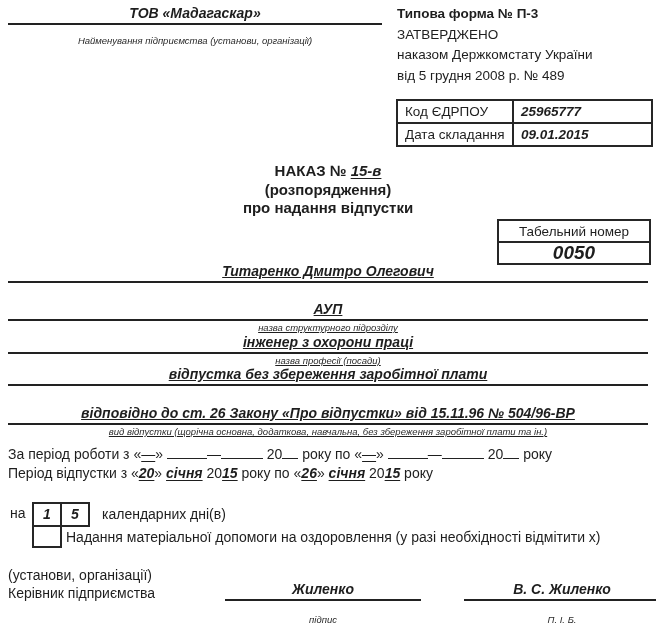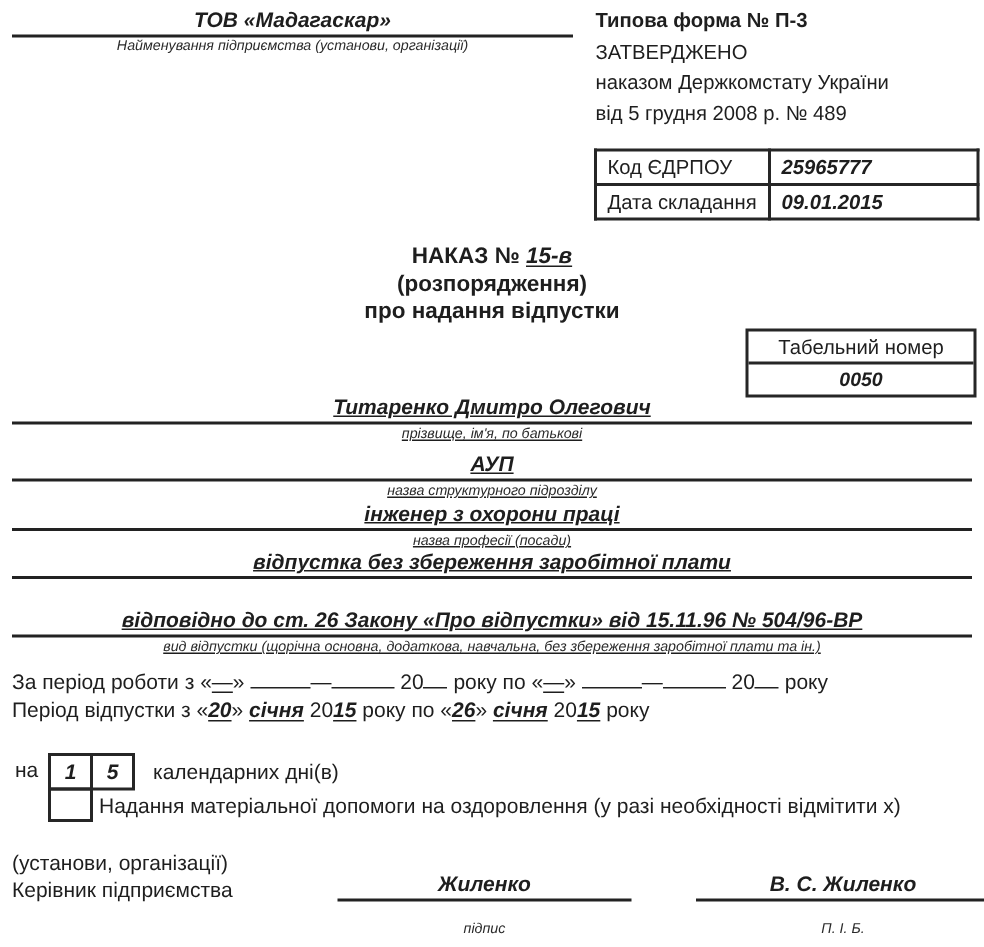--- a/index.html
+++ b/index.html
@@ -13,39 +13,39 @@
   .center { text-align:center; }
   .bold { font-weight:bold; }
   .fill { font-weight:bold; font-style:italic; }
   .u { text-decoration:underline; text-underline-offset:2px; }
   .caption { font-style:italic; font-size:9.5px; color:#2a2a2a; }
   .nowrap { white-space:nowrap; }
 
   
   .company-block { left:8px; top:5px; width:374px; }
   .company-name { font-size:14px; padding-bottom:2px; border-bottom:2px solid #222; }
-  .company-caption { padding-top:0;font-style:italic; }
+  .company-caption { padding-top:10px;font-style:italic; }
   .form-meta { left:397px; top:4px; width:256px; font-size:13.5px; line-height:20.5px; }
 
   
   .info-table { left:396px; top:99px; border-collapse:collapse; }
   .info-table td {
     border:2px solid #262626; height:23px; font-size:13.5px;
     padding:1px 7px; vertical-align:middle;
   }
   .info-table td.lbl { width:116px; }
   .info-table td.val { width:139px; }
 
   
   .title-block { left:0; top:162px; width:612px; font-size:15px; line-height:18.5px;padding-left:44px; }
 
   
   .tab-box { left:497px; top:219px; width:154px; border:2px solid #262626; }
   .tab-box .row1 { border-bottom:2px solid #262626; height:22px; font-size:13.5px; line-height:21px; }
-  .tab-box .row2 { height:20px; font-size:13px; line-height:19px; }
+  .tab-box .row2 { height:20px; font-size:19px; line-height:19px; }
 
   
   .field { left:8px; width:640px;text-decoration:underline; }
   .field-value { font-size:14px; padding-bottom:2px; border-bottom:2px solid #222; }
   .field-caption { padding-top:1px; }
 
   
   .period-line { left:8px; width:644px; font-size:14px; white-space:nowrap; }
   .blank { display:inline-block; border-bottom:1.5px solid #222; height:14px; vertical-align:baseline; }
   .w40 { width:40px; } .w42 { width:42px; } .w16 { width:16px; }
@@ -99,21 +99,20 @@
   <div>про надання відпустки</div>
 </div>
 
 <div class="abs tab-box">
   <div class="row1 center">Табельний номер</div>
   <div class="row2 center fill">0050</div>
 </div>
 
 <div class="abs field" style="top:263px;">
   <div class="field-value center fill">Титаренко Дмитро Олегович</div>
-  <div class="field-caption center caption">прізвище, ім'я, по батькові</div>
 </div>
 
 <div class="abs field" style="top:301px;">
   <div class="field-value center fill">АУП</div>
   <div class="field-caption center caption">назва структурного підрозділу</div>
 </div>
 
 <div class="abs field" style="top:334px;">
   <div class="field-value center fill">інженер з охорони праці</div>
   <div class="field-caption center caption">назва професії (посади)</div>

